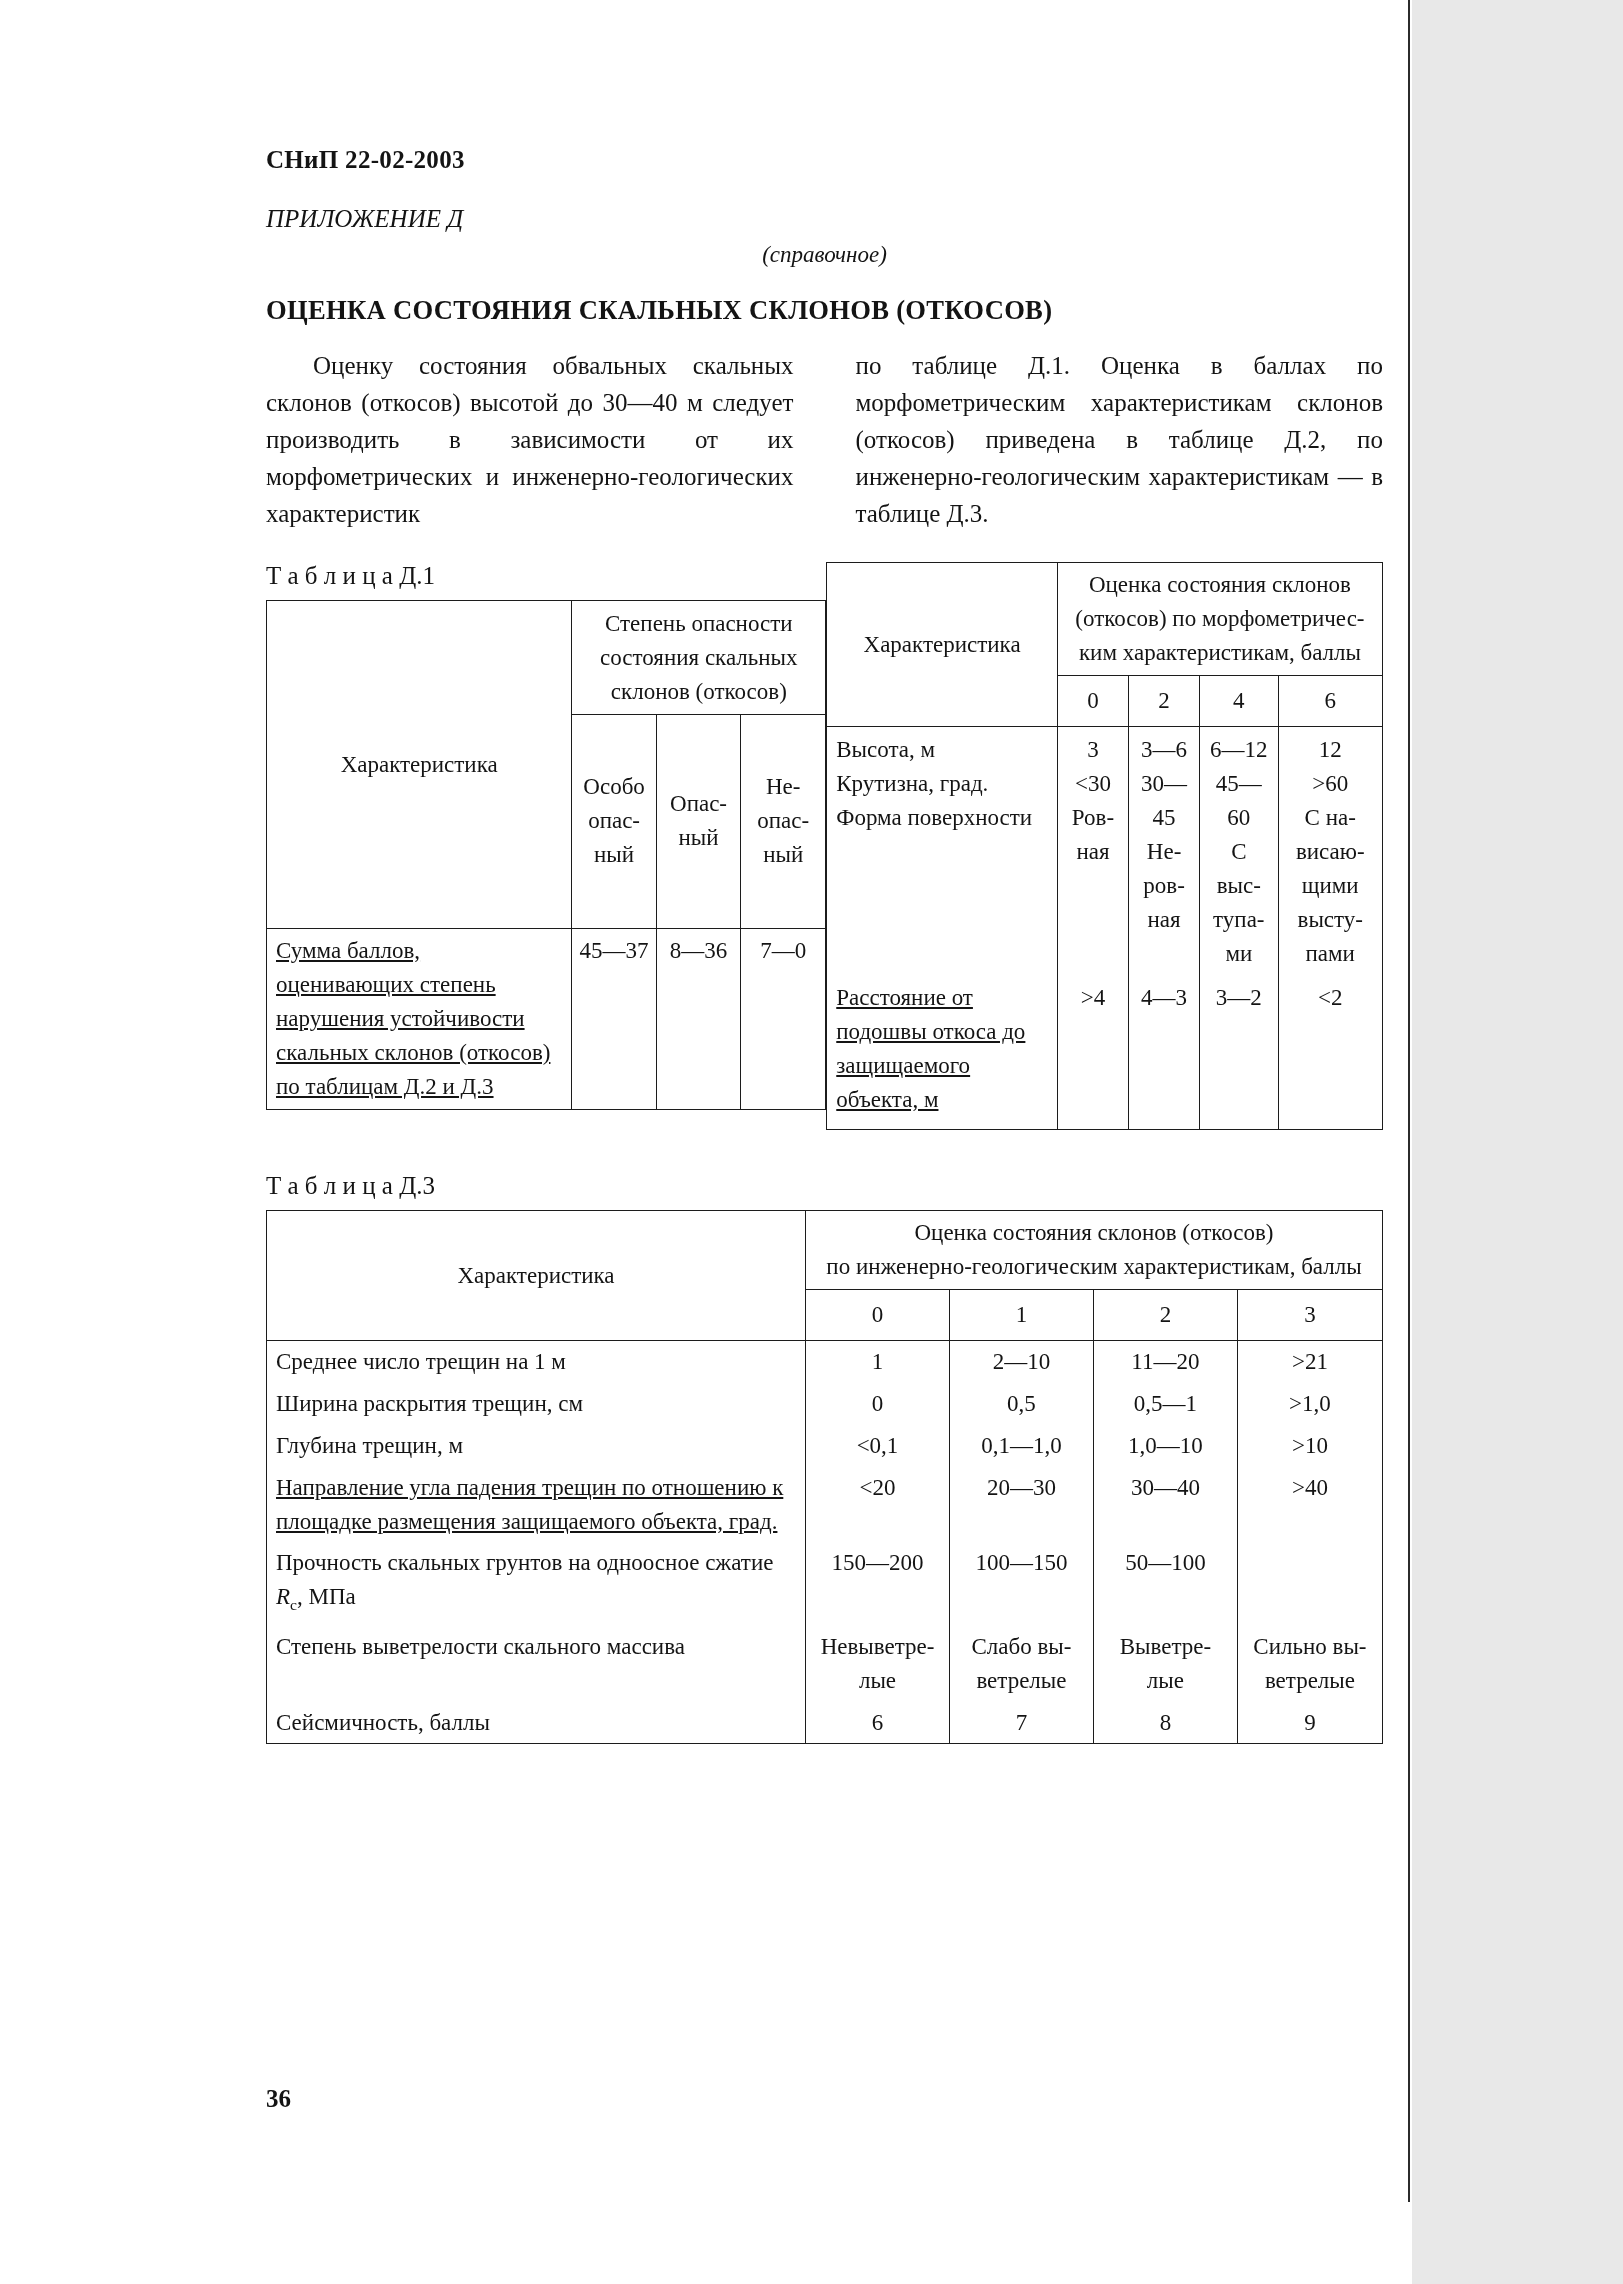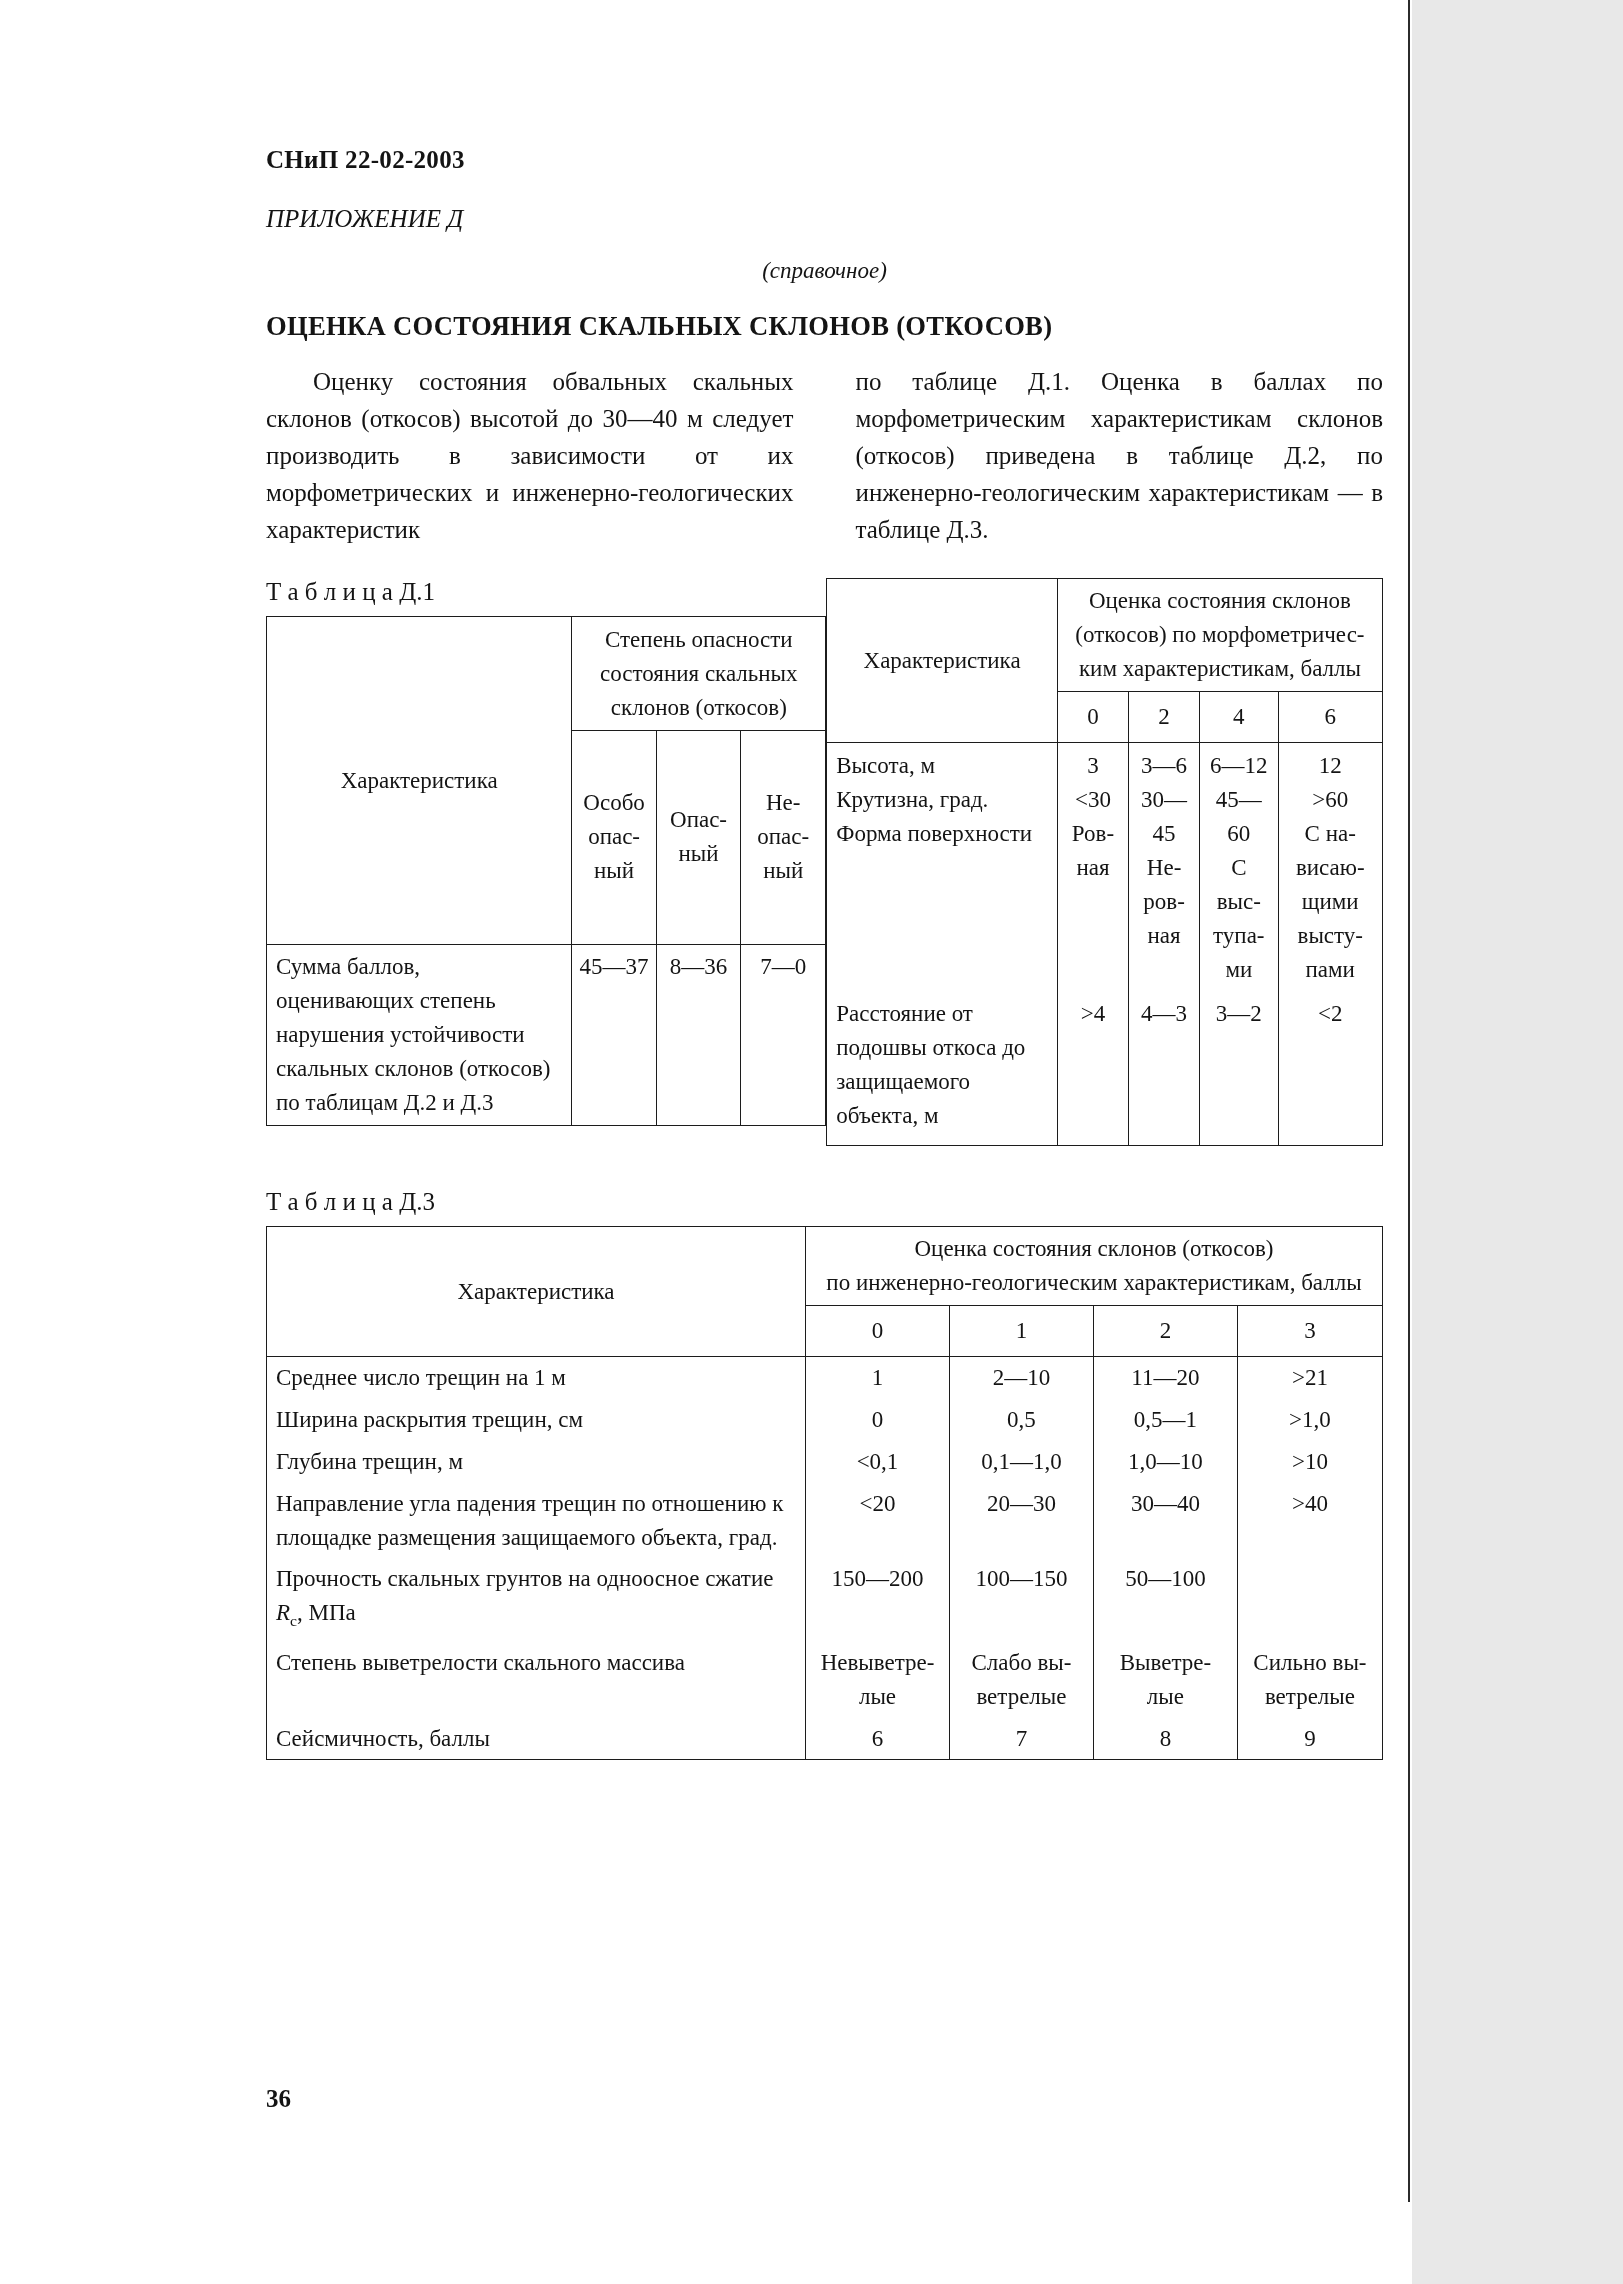--- a/index.html
+++ b/index.html
@@ -12,42 +12,42 @@
   }
   .page {
     position:relative;
     width:1412px; height:2284px;
     background:#ffffff;
     padding:146px 29px 0 266px;
     overflow:hidden;
   }
   .doc-code { font-weight:bold; font-size:25px; letter-spacing:0.3px; }
   .appendix { font-style:italic; font-size:25px; margin-top:31px; }
-  .appendix-note { text-align:center; font-style:italic; font-size:23px; margin-top:25px; }
+  .appendix-note { text-align:center; font-style:italic; font-size:23px; margin-top:9px; }
   .title { font-weight:bold; font-size:26.6px; margin-top:27px; letter-spacing:0.3px; }
   .intro { display:flex; gap:62px; margin-top:21px; font-size:25px; line-height:37px; }
   .intro .col { flex:1; text-align:justify; }
   .intro .col.indent { text-indent:47px; }
 
   .tables-row { display:flex; justify-content:space-between; margin-top:30px; }
   .t1w { width:634px; }
   .t2w { width:630px; }
   .tbl-label { font-size:25px; margin-bottom:10.4px; }
   .tbl3-block { margin-top:42px; }
 
   table { border-collapse:collapse; width:100%; font-size:23px; line-height:34px; table-layout:fixed; }
   table, th, td { border:1.9px solid #1c1c1c; }
   th { font-weight:normal; vertical-align:middle; text-align:center; padding:5.2px 6.5px; }
   td { vertical-align:top; padding:5.2px 6.5px; }
   tbody td { border-top:none; border-bottom:none; }
   thead th { border-bottom:1.9px solid #1c1c1c; }
   td.lbl { text-align:left; padding-left:9px; padding-right:10.4px; }
   td.val { text-align:center; }
   .stack { white-space:pre-line; }
-  .just { text-align:justify; }
+  .just { text-align:justify;text-decoration:underline; }
 
   .t1 tr.subrow th { height:214px; }
   .t1 tr.grouprow th { height:110px; }
   .t1 tbody td { height:167px; }
   .t2 tr.grouprow th { height:110px; }
   .t2 tr.scorerow th, .t3 tr.scorerow th { height:51px; }
   .t3 tr.grouprow th { height:62px; }
   .t2 tbody tr.last td { padding-bottom:11.7px; }
   .t3 tbody td { padding-top:3.9px; padding-bottom:3.9px; }
 

